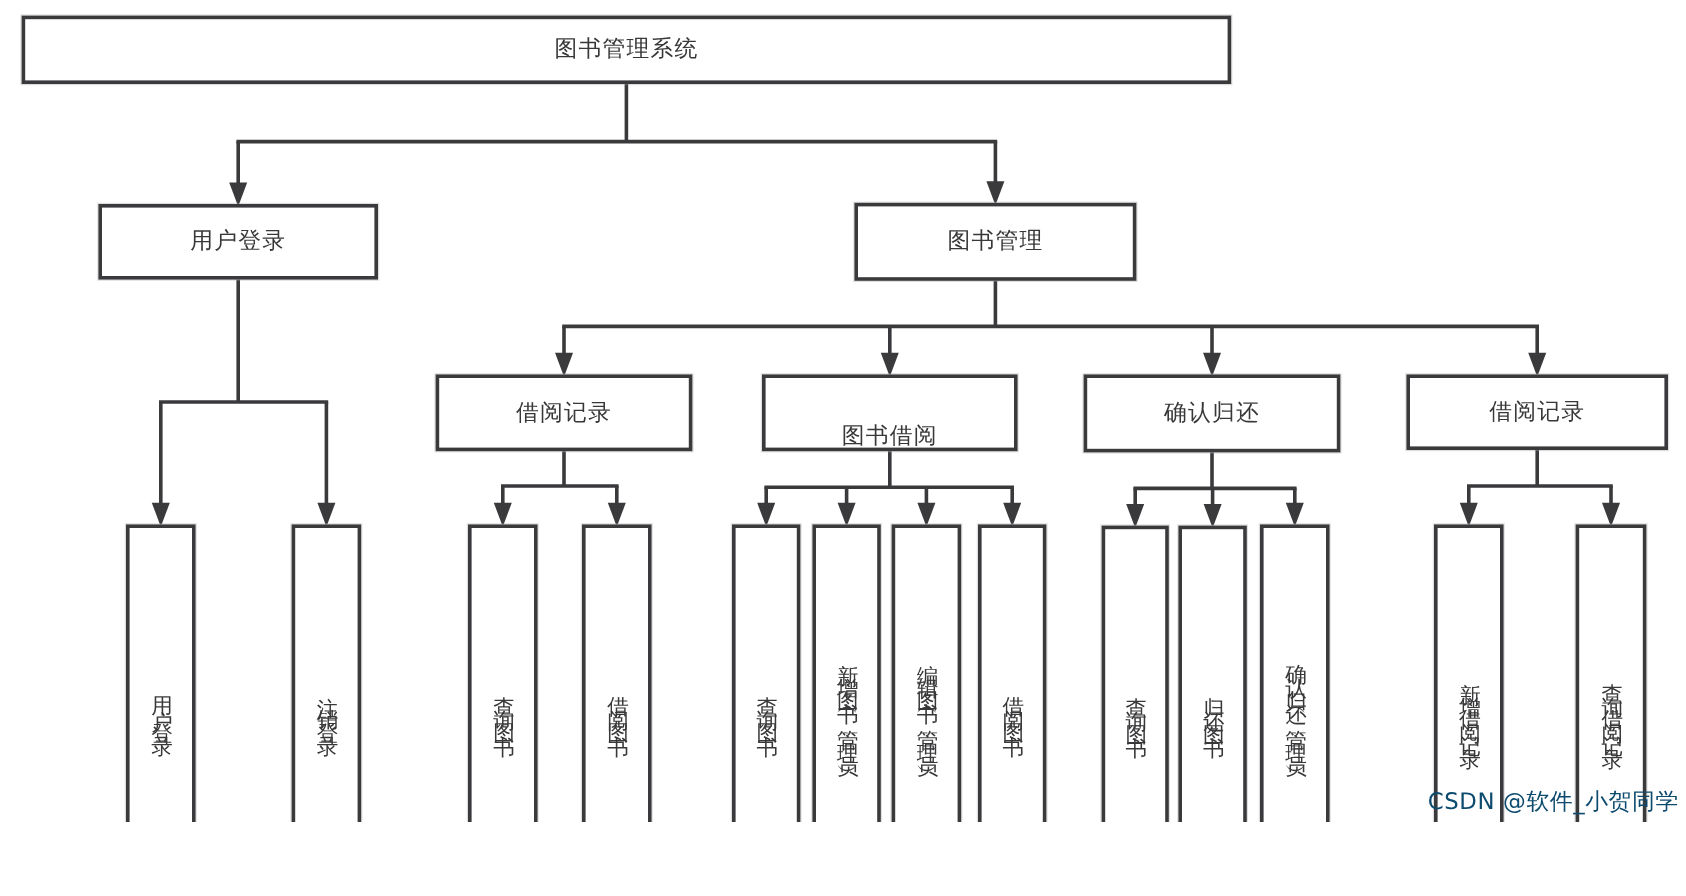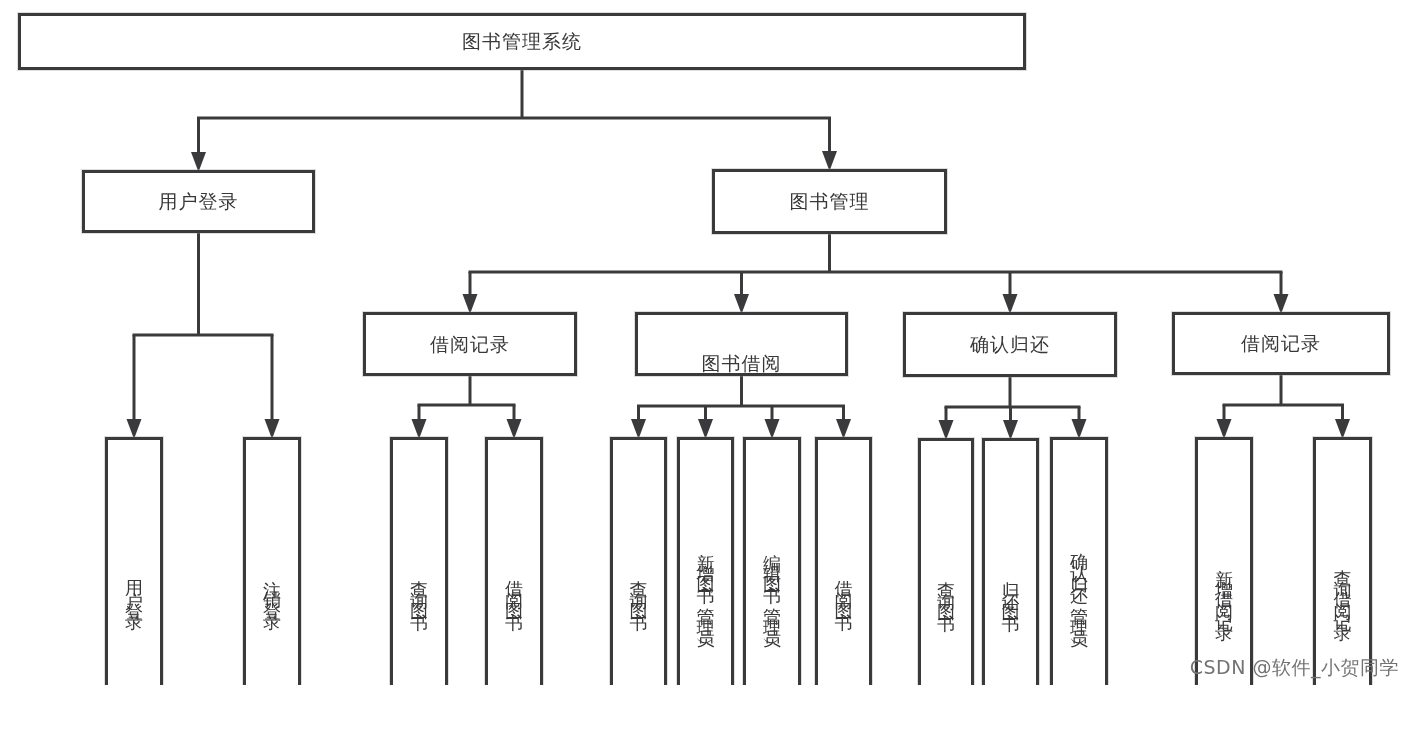--- a/index.html
+++ b/index.html
@@ -38,21 +38,21 @@
     letter-spacing: 11px;
     font-size: 18px;
     padding-top: 4px;
   }
   .node .label { display: inline-block; }
   .watermark {
     position: absolute;
     right: 6px;
     bottom: 4px;
     font-size: 19px;
-    color: #737373;
+    color: #0c4a6e;
     letter-spacing: 0.5px;
     z-index: 5;
     white-space: nowrap;
   }
 </style>
 </head>
 <body>
 
 <div class="canvas">
   <svg id="connector-layer" viewBox="0 0 1405 747" xmlns="http://www.w3.org/2000/svg">

